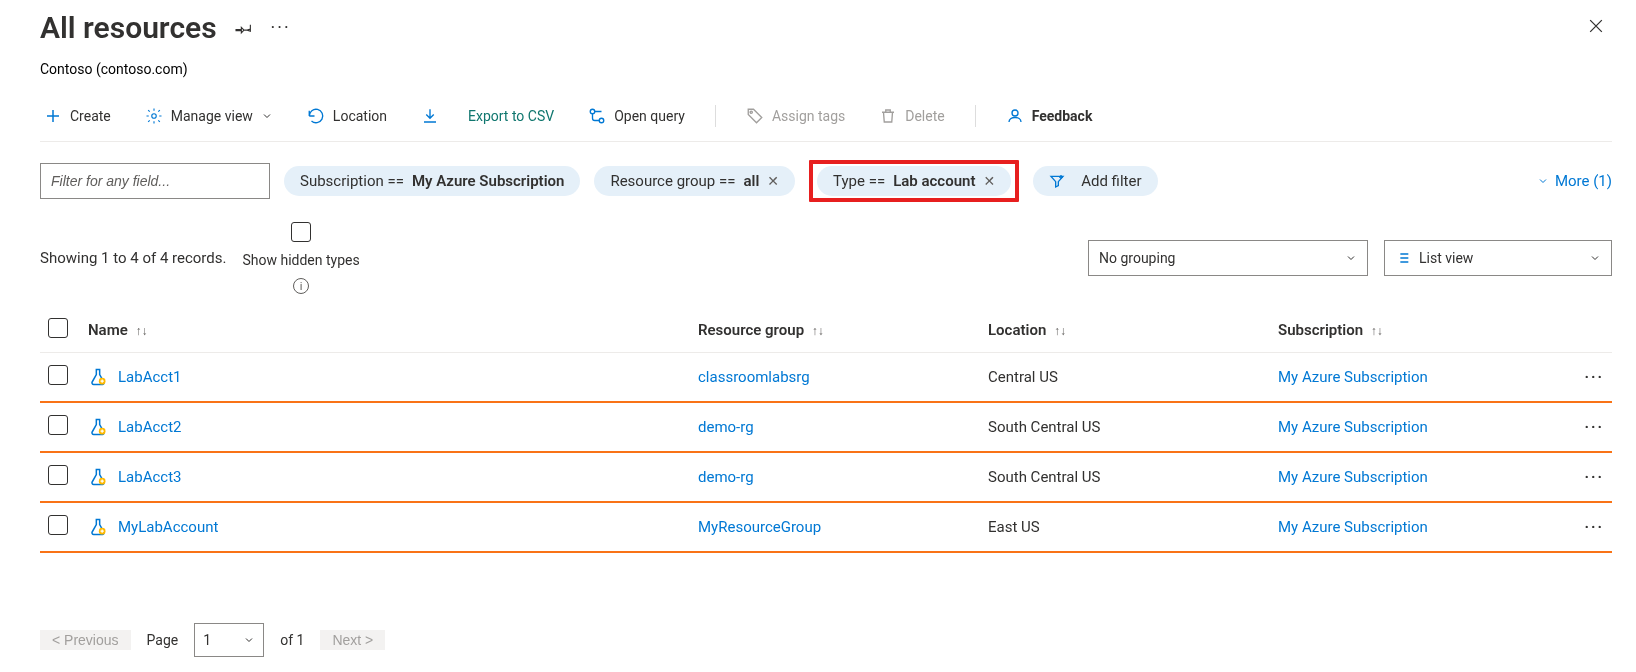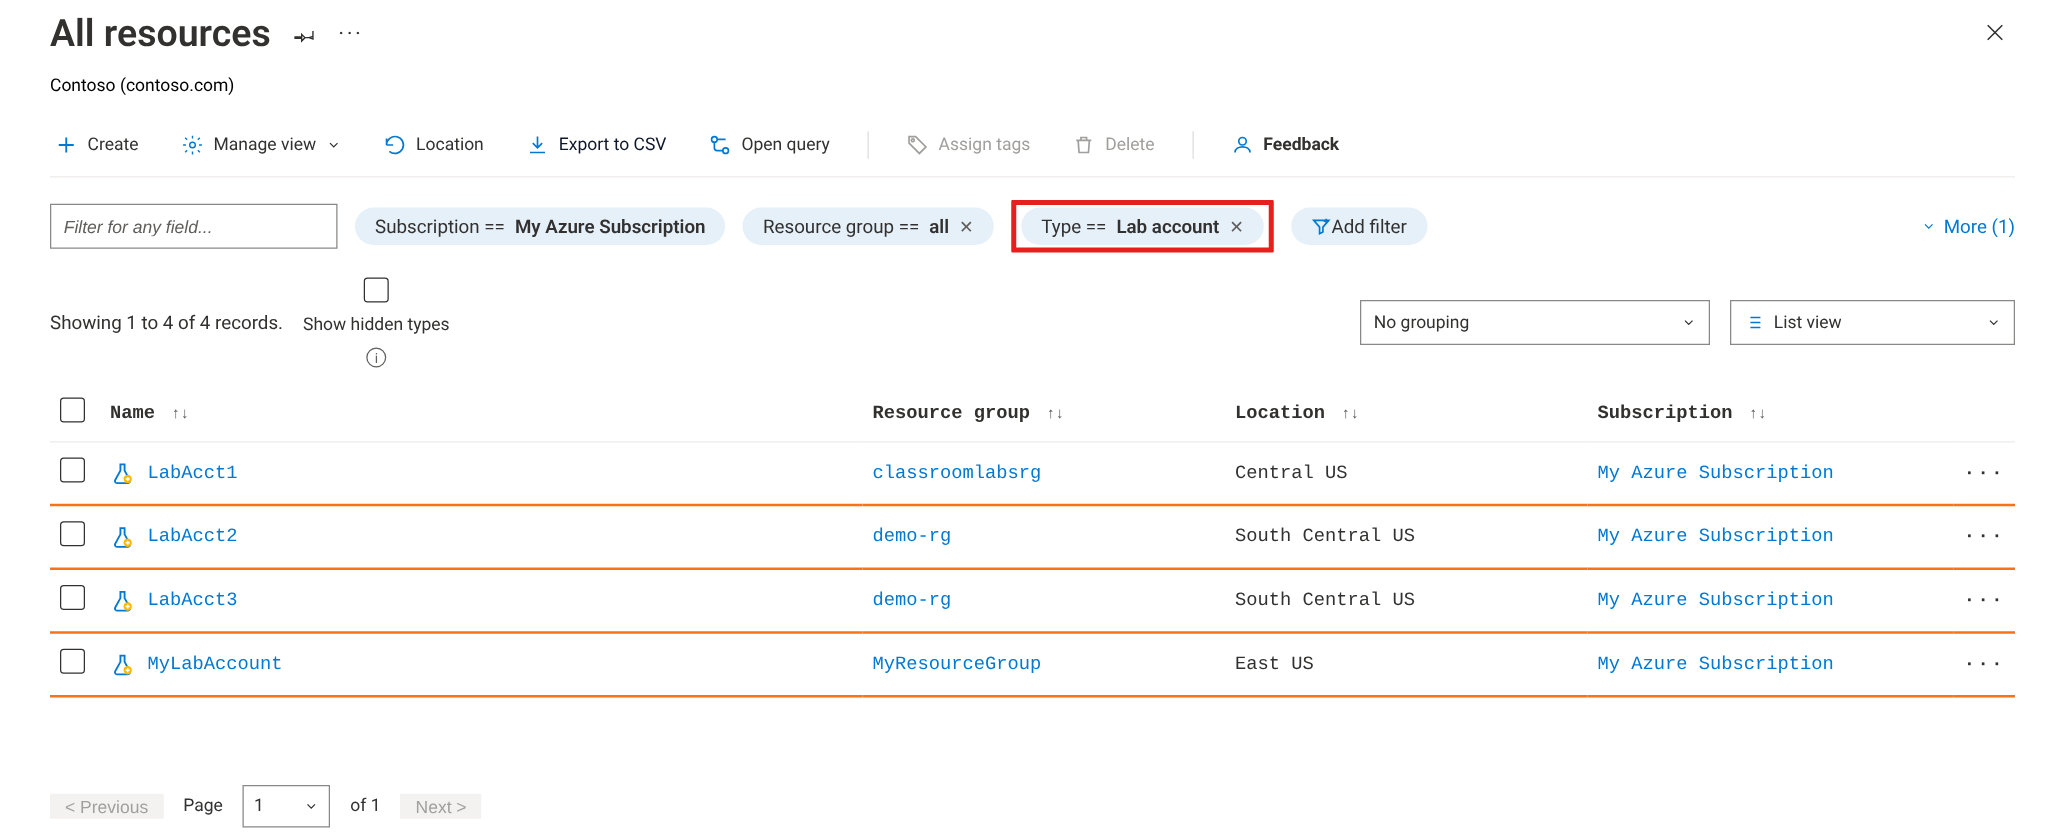--- a/index.html
+++ b/index.html
@@ -40,39 +40,39 @@
   .filter-input::placeholder{ color:#605e5c; font-style:italic; }
   .pill {
     display:inline-flex; align-items:center; gap:8px;
     background:#e5f0f9; padding:6px 16px; border-radius:20px;
     white-space:nowrap; font-size:15px; color:#323130;
   }
   .pill .bold { font-weight:600; }
   .pill .x { color:#605e5c; cursor:pointer; font-size:14px; }
   .highlight-box{ border:4px solid #e71f1f; padding:2px 4px; border-radius:1px; }
   .add-filter-pill{
-    display:inline-flex; align-items:center; gap:0;
+    display:inline-flex; align-items:center; gap:16px;
     background:#e5f0f9; padding:6px 16px; border-radius:20px;
     color:#0078d4; cursor:pointer; font-size:15px;
   }
   .more-link{ margin-left:auto; color:#0078d4; cursor:pointer; display:inline-flex; align-items:center; gap:6px; font-size:15px;}
   .status-row{ display:flex; align-items:center; gap:16px; margin-top:20px;}
   .status-text{ color:#323130; font-size:15px;}
   .checkbox{ width:20px; height:20px; border:1px solid #323130; border-radius:3px; display:inline-block; cursor:pointer; background:#fff;}
   .hidden-types{ display:flex; align-items:center; gap:10px;flex-direction:column;}
   .info-icon{ width:16px; height:16px; border:1px solid #605e5c; border-radius:50%; display:inline-flex; align-items:center; justify-content:center; font-size:11px; color:#605e5c;}
   .right-controls{ margin-left:auto; display:flex; gap:16px; }
   .select-box{
     border:1px solid #8a8886; height:36px; display:flex; align-items:center;
     justify-content:space-between; padding:0 10px; cursor:pointer; gap:10px; background:#fff;
   }
   .grouping-select{ width:280px; }
   .view-select{ width:228px; }
   .list-icon{ color:#0078d4; }
-  table.data{ width:100%; border-collapse:collapse; margin-top:14px;font-family:Liberation Mono, monospace; }
+  table.data{ width:100%; border-collapse:collapse; margin-top:14px; }
   table.data th{ text-align:left; font-weight:600; padding:10px 8px; border-bottom:1px solid #edebe9; font-size:15px;}
   table.data td{ padding:12px 8px; border-bottom:2px solid #f97316; font-size:15px; vertical-align:middle;}
   .sort-icons{ color:#605e5c; font-size:12px; margin-left:4px;}
   .name-cell{ display:flex; align-items:center; gap:10px;}
   .lab-icon{ display:inline-flex; }
   .link{ color:#0078d4; cursor:pointer; }
   .name-col{ width:610px; }
   .rg-col{ width:290px;}
   .loc-col{ width:290px;}
   .sub-col{ width:auto; }
@@ -145,21 +145,21 @@
           </svg>
         </span>
       <span style="color:#323130;">Location</span>
     </div>
     <div class="icon-btn">
       <span>
           <svg width="18" height="18" viewBox="0 0 24 24" stroke="#0078d4" stroke-width="1.8" fill="none">
             <path d="M12 3v12M7 10l5 5 5-5M4 20h16"></path>
           </svg>
         </span>
-      <span style="color:#0f172a;">Export to CSV</span>
+      <span style="color:#0f766e;margin-left:21px;">Export to CSV</span>
     </div>
     <div class="icon-btn">
       <span>
           <svg width="18" height="18" viewBox="0 0 24 24" stroke="#0078d4" stroke-width="1.8" fill="none">
             <circle cx="6" cy="6" r="3"></circle>
             <circle cx="18" cy="18" r="3"></circle>
             <path d="M9 6h9M6 9v6a3 3 0 0 0 3 3h6"></path>
           </svg>
         </span>
       <span style="color:#323130;">Open query</span>

